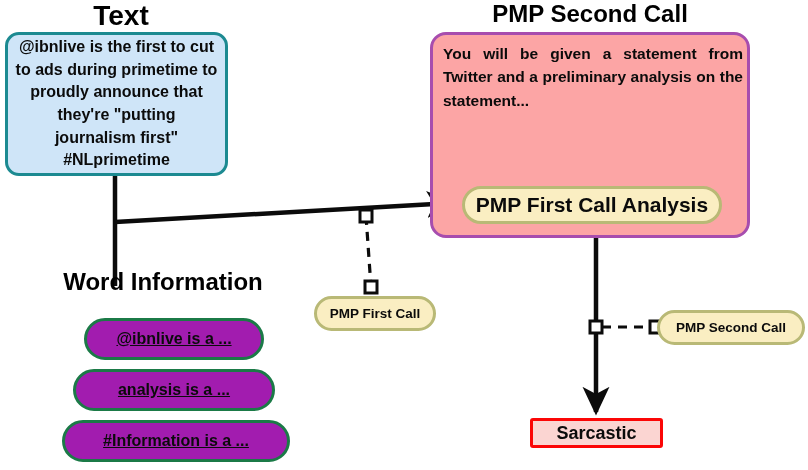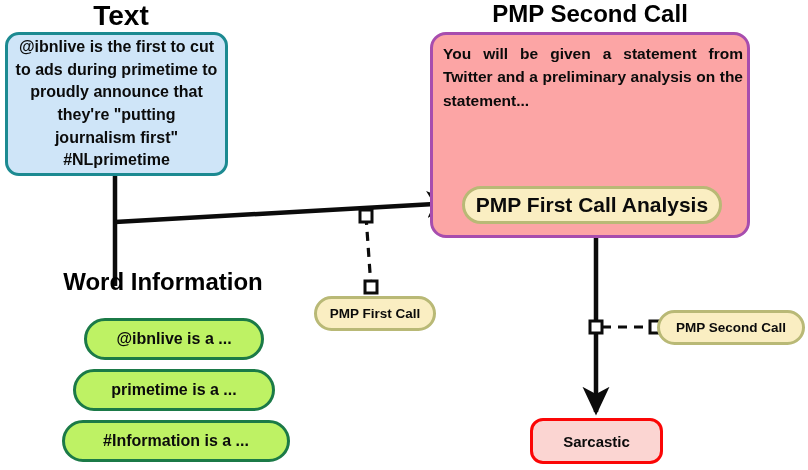--- a/index.html
+++ b/index.html
@@ -43,38 +43,38 @@
     font-weight:bold;color:#0b0b0b;text-align:center;
   }
 
   #pmp-first-call-analysis{
     left:462px;top:186px;width:260px;height:38px;
     border:3px solid #b9b976;background:#faeec2;border-radius:19px;
     font-size:21px;
   }
 
   .wi-pill{
-    border:3px solid #1b7a47;background:#bef264;border-radius:21px;
-    font-size:16px;height:42px;
+    border:3px solid #1b7a47;background:#a21caf;border-radius:21px;
+    font-size:16px;height:42px;text-decoration:underline;
   }
   #wi-0{left:84px;top:318px;width:180px;}
   #wi-1{left:73px;top:369px;width:202px;}
   #wi-2{left:62px;top:420px;width:228px;}
 
   .note-pill{
     border:3px solid #b9b976;background:#faeec2;border-radius:18px;
     font-size:13.5px;height:35px;
   }
   #pmp-first-call-label{left:314px;top:287px;width:122px;margin-top:9px;}
   #pmp-second-call-label{left:657px;top:310px;width:148px;}
 
   #sarcastic-box{
-    left:530px;top:418px;width:133px;height:46px;
-    border:3.5px solid #fb0606;background:#fbd5d2;border-radius:13px;
-    font-size:15px;
+    left:530px;top:418px;width:133px;height:30px;
+    border:3.5px solid #fb0606;background:#fbd5d2;border-radius:3px;
+    font-size:18px;
   }
 
   #wires{position:absolute;left:0;top:0;width:808px;height:470px;
          pointer-events:none;}
 </style>
 </head>
 <body>
 
 <div id="stage">
 
@@ -110,21 +110,21 @@
     <div class="inner">@ibnlive is the first to cut to ads during primetime to proudly announce that they're "putting journalism first" #NLprimetime</div>
   </div>
 
   <div class="box" id="pmp2-box">
     <div class="prompt">You will be given a statement from Twitter and a preliminary analysis on the statement...</div>
   </div>
 
   <div class="pill" id="pmp-first-call-analysis">PMP First Call Analysis</div>
 
   <div class="pill wi-pill" id="wi-0">@ibnlive is a ...</div>
-  <div class="pill wi-pill" id="wi-1">primetime is a ...</div>
+  <div class="pill wi-pill" id="wi-1">analysis is a ...</div>
   <div class="pill wi-pill" id="wi-2">#Information is a ...</div>
 
   <div class="pill note-pill" id="pmp-first-call-label">PMP First Call</div>
 
   <div class="pill note-pill" id="pmp-second-call-label">PMP Second Call</div>
 
   <div class="pill" id="sarcastic-box">Sarcastic</div>
 
 </div>
 

